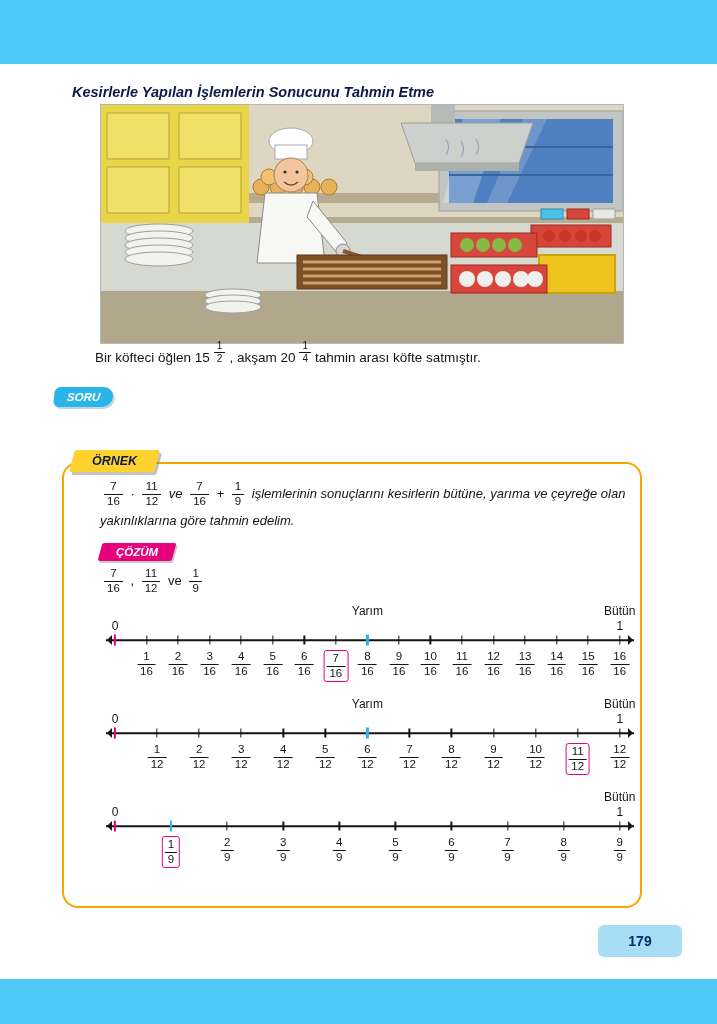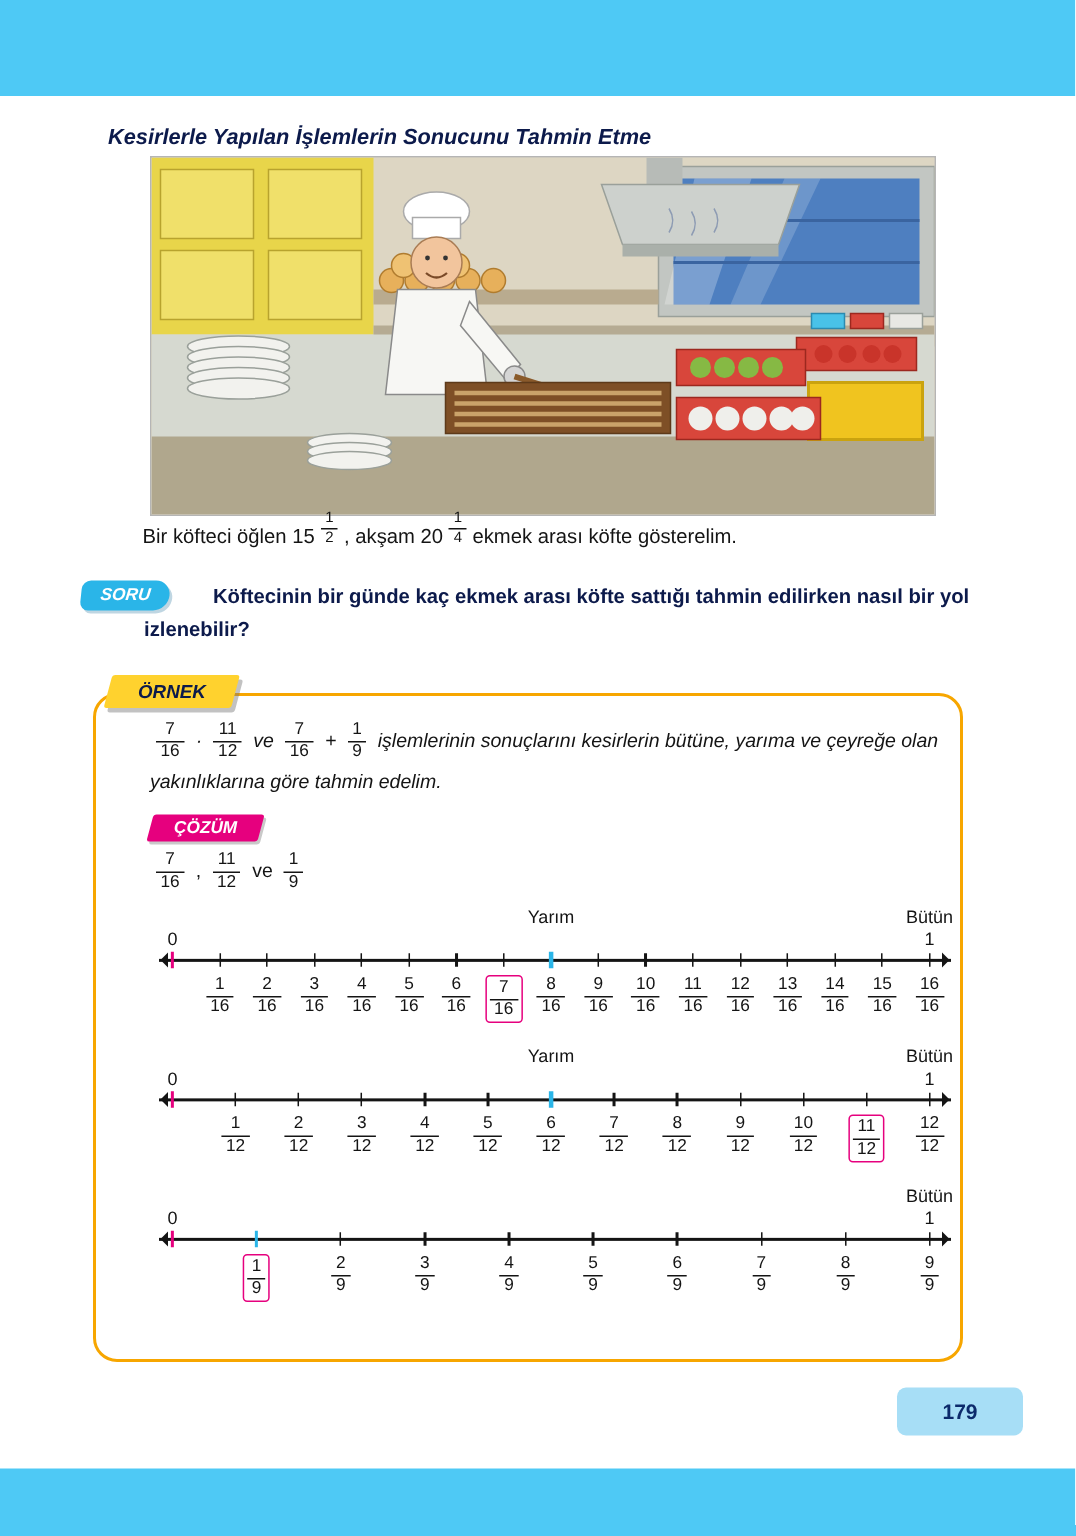--- a/index.html
+++ b/index.html
@@ -173,25 +173,24 @@
     <span>Bir köfteci öğlen 15</span>
     <span class="vfrac small">
         <span class="num">1</span>
         <span class="den">2</span>
       </span>
     <span>, akşam 20</span>
     <span class="vfrac small">
         <span class="num">1</span>
         <span class="den">4</span>
       </span>
-    <span>ekmek arası köfte gösterelim.</span>
+    <span>tahmin arası köfte satmıştır.</span>
   </div>
 
   <div class="badge-soru">SORU</div>
-  <p class="soru-text">Köftecinin bir günde kaç ekmek arası köfte sattığı tahmin edilirken nasıl bir yol izlenebilir?</p>
 
   <div class="ornek-box">
     <div class="badge-ornek"><span>ÖRNEK</span></div>
 
     <div class="sentence italic">
       <span class="vfrac">
           <span class="num">7</span>
           <span class="den">16</span>
         </span>
       <span>·</span>

